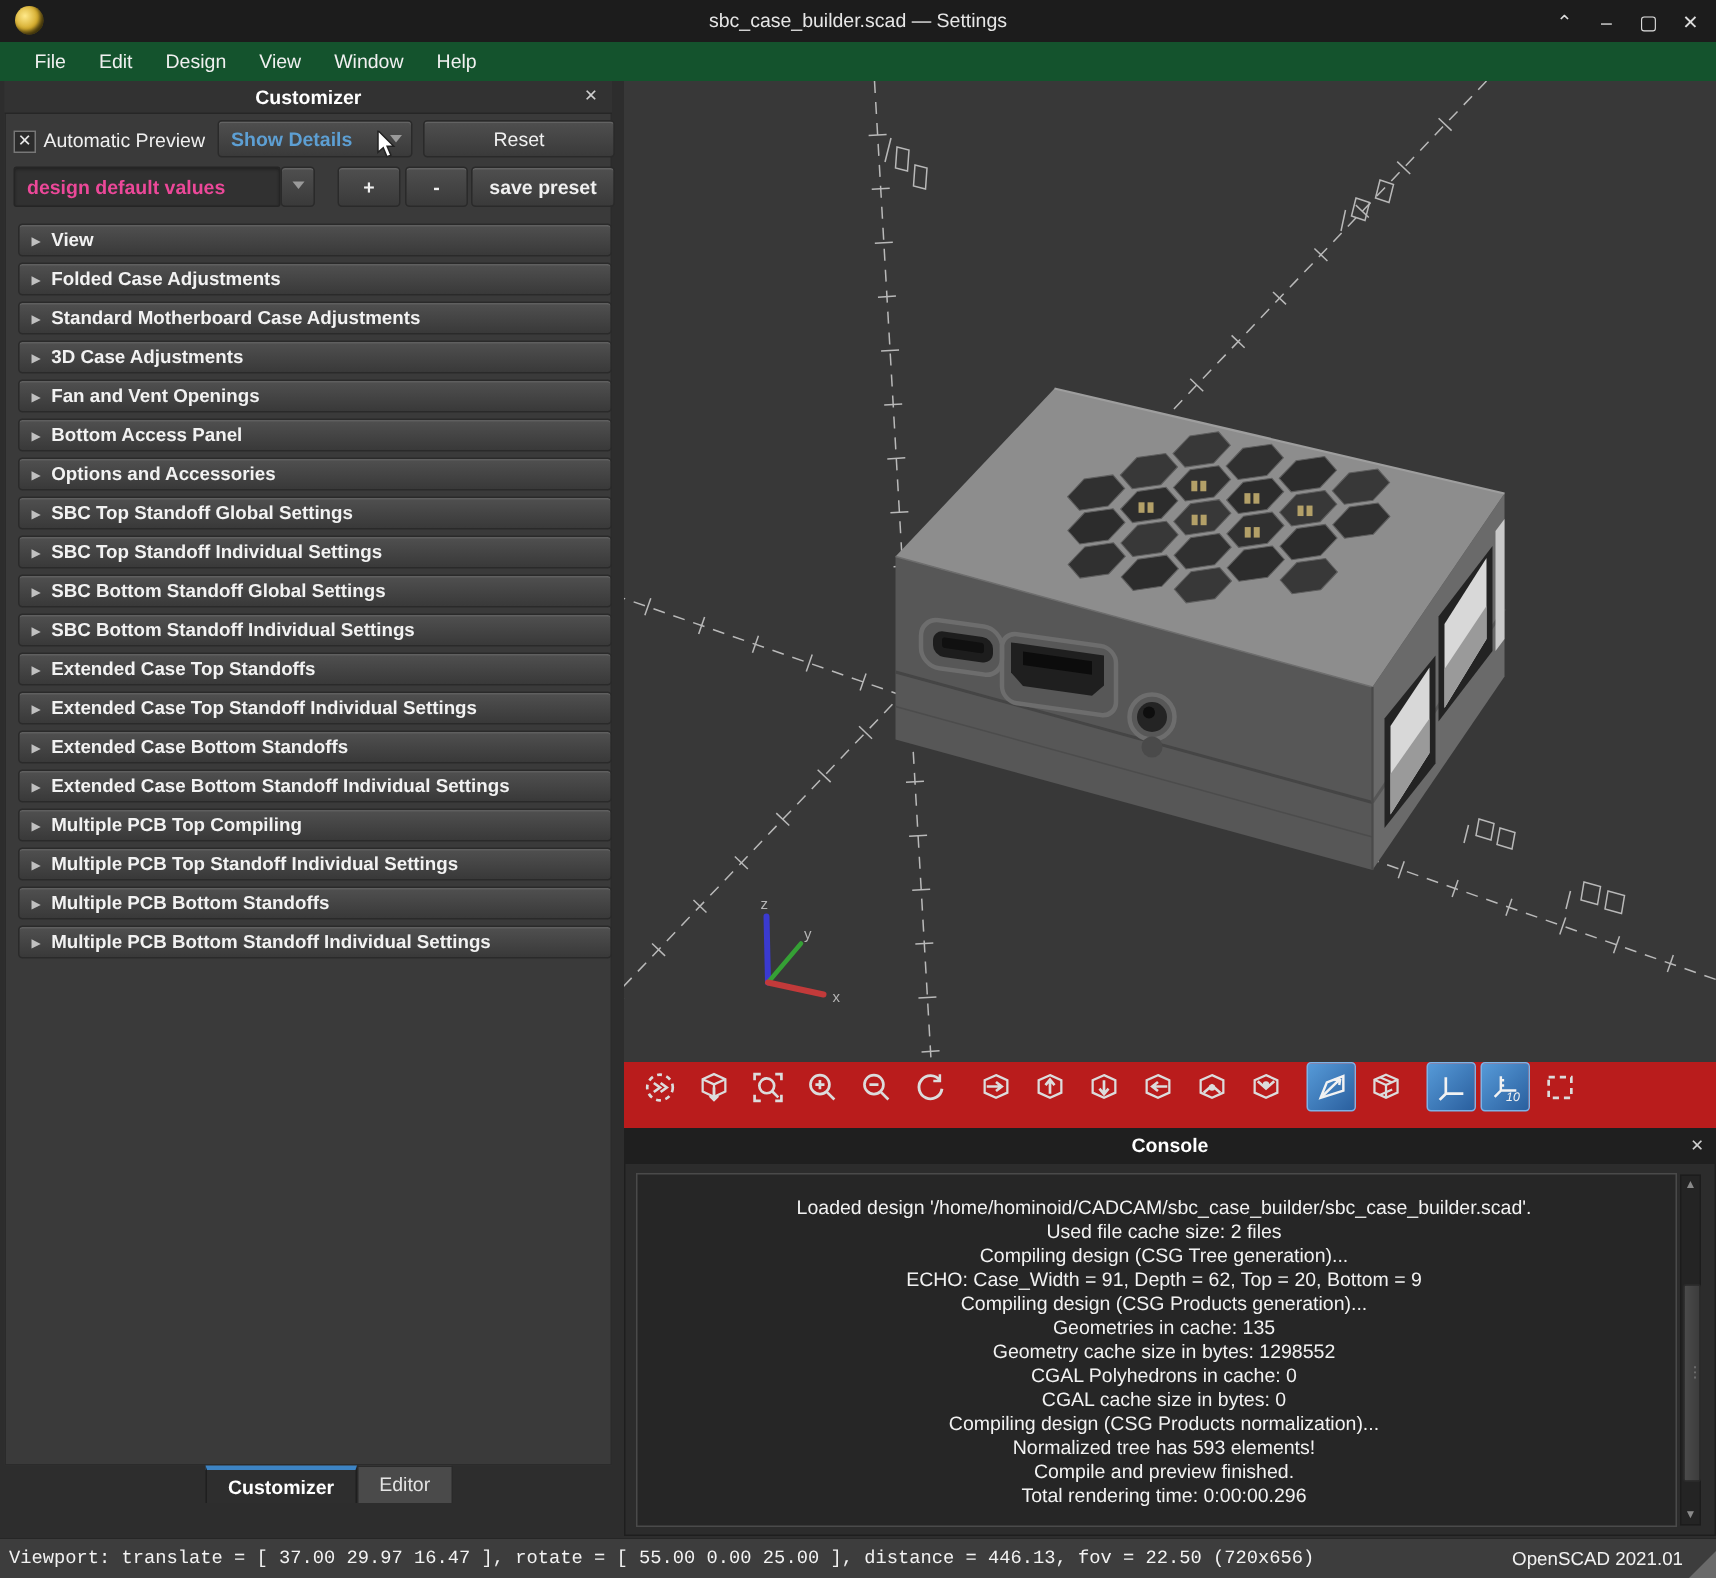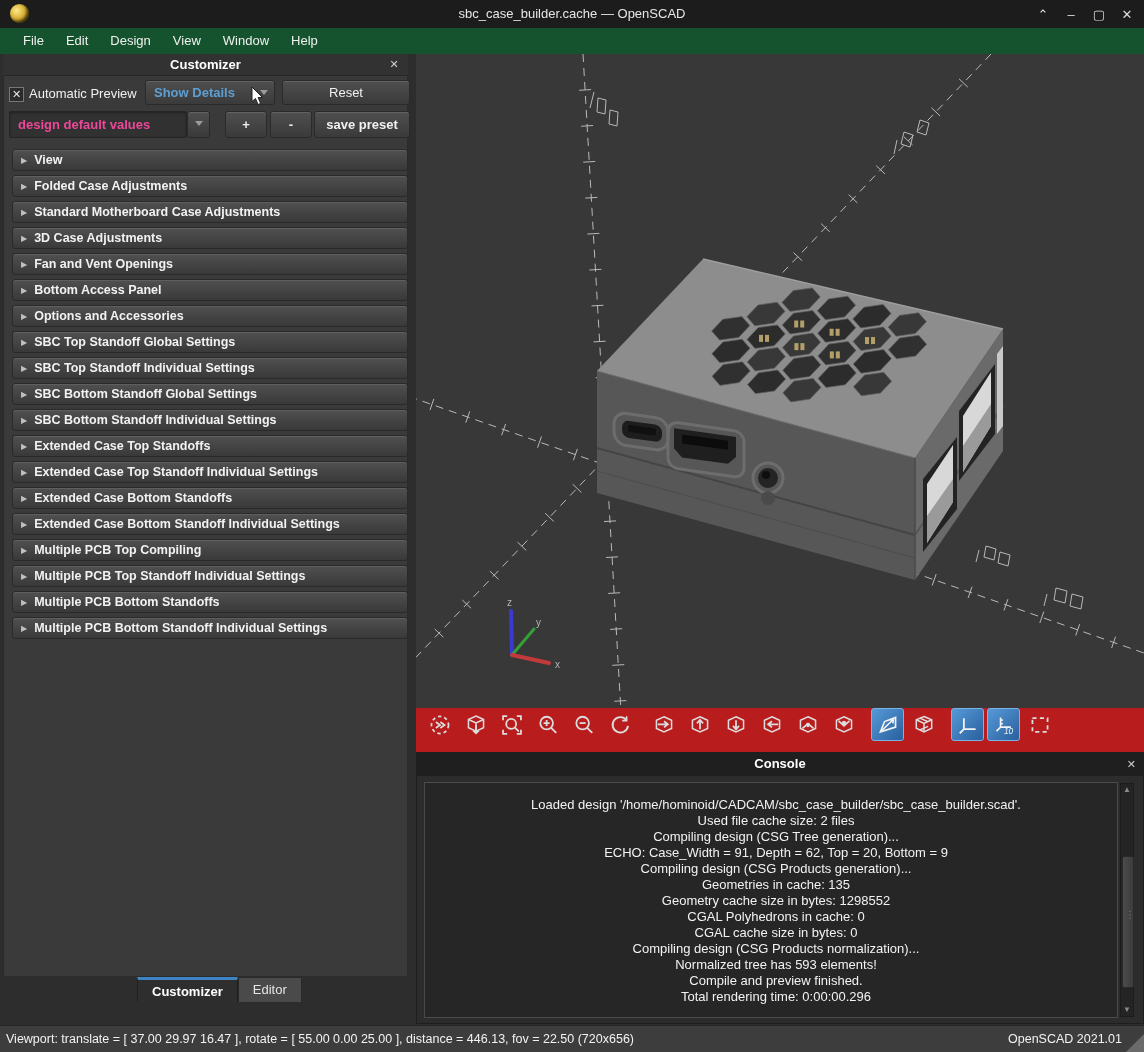--- a/index.html
+++ b/index.html
@@ -76,33 +76,33 @@
     border:1px solid #4a4a4a;padding:14px 0 0 10px;box-sizing:border-box;overflow:hidden;}
   .console-line{font-size:13px;line-height:16px;color:#f2f2f2;white-space:pre;text-align:center;}
   .scrollbar{left:1120px;top:783px;width:14px;height:234px;background:#242424;border:1px solid #1c1c1c;box-sizing:border-box;}
   .sb-arrow{position:absolute;left:0;width:12px;height:12px;font-size:8px;color:#8a8a8a;text-align:center;line-height:12px;}
   .sb-thumb{position:absolute;left:1px;top:72px;width:10px;height:130px;
     background:linear-gradient(90deg,#4b4b4b,#3c3c3c);border:1px solid #2a2a2a;border-radius:2px;}
   .sb-thumb:after{content:"⋮";position:absolute;left:2px;top:52px;color:#777;font-size:10px;}
   
   .statusbar{left:0;top:1025px;width:1144px;height:27px;background:#3d3d3d;
     border-top:1px solid #262626;box-sizing:border-box;}
-  .status-left{left:6px;top:0;line-height:26px;font-size:12.5px;color:#f2f2f2;}
+  .status-left{left:6px;top:0;line-height:26px;font-size:12.5px;color:#f2f2f2;font-family:Liberation Mono, monospace;}
   .status-right{right:22px;top:0;line-height:26px;font-size:12.5px;color:#f2f2f2;}
   .grip{right:0;top:1025px;width:0;height:0;border-left:18px solid transparent;
     border-bottom:18px solid #6a6a6a;position:absolute;margin-top:9px;}
   
   .cursor{left:251px;top:87px;width:14px;height:20px;}
 </style>
 </head>
 <body>
 
 <div class="abs titlebar">
   <div class="abs app-logo"></div>
-  <div class="abs win-title">sbc_case_builder.cache — OpenSCAD</div>
+  <div class="abs win-title">sbc_case_builder.scad — Settings</div>
   <div class="abs win-ctrls">
     <span>⌃</span>
     <span>–</span>
     <span>▢</span>
     <span>✕</span>
   </div>
 </div>
 
 <div class="abs menubar">
 

